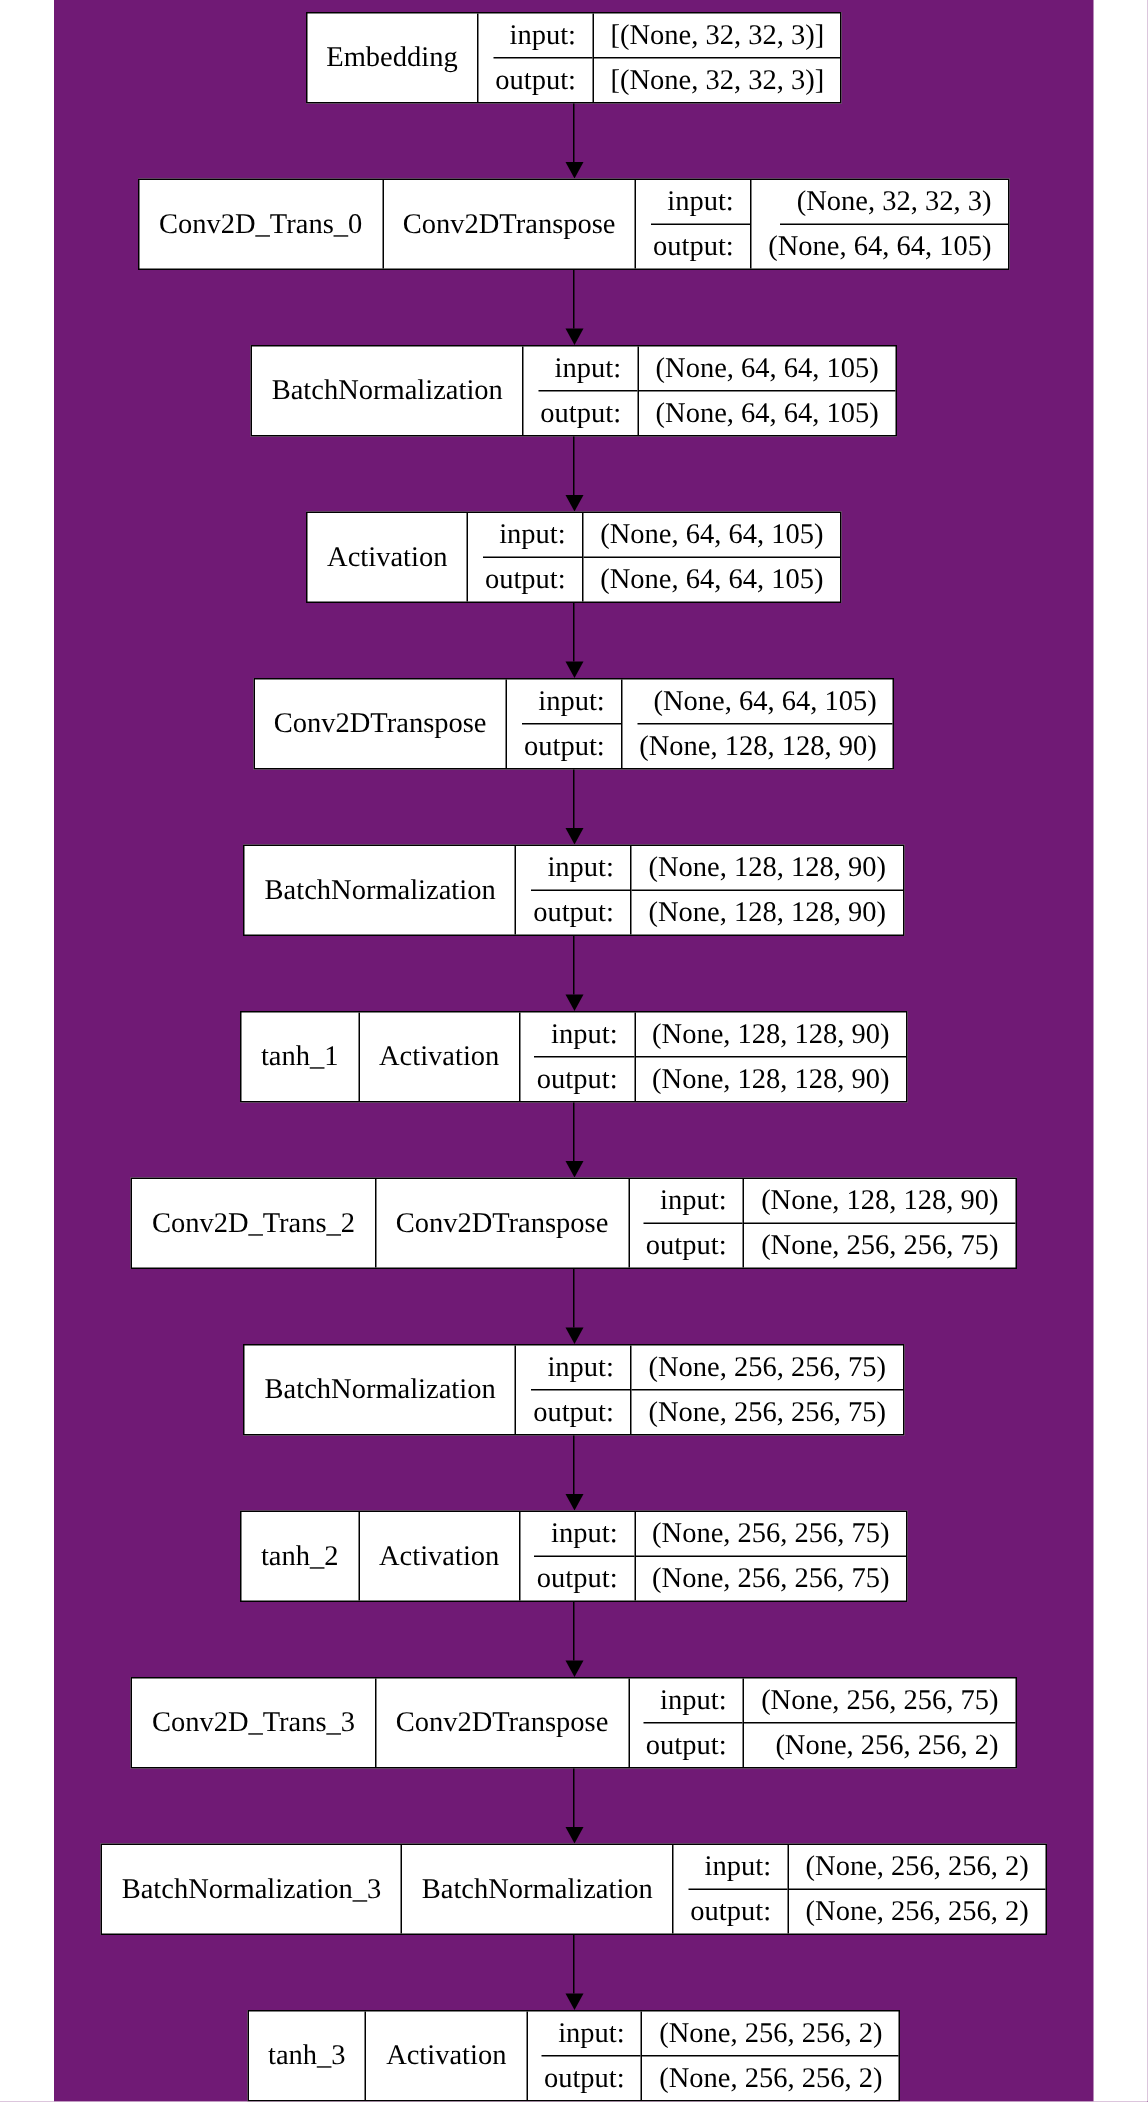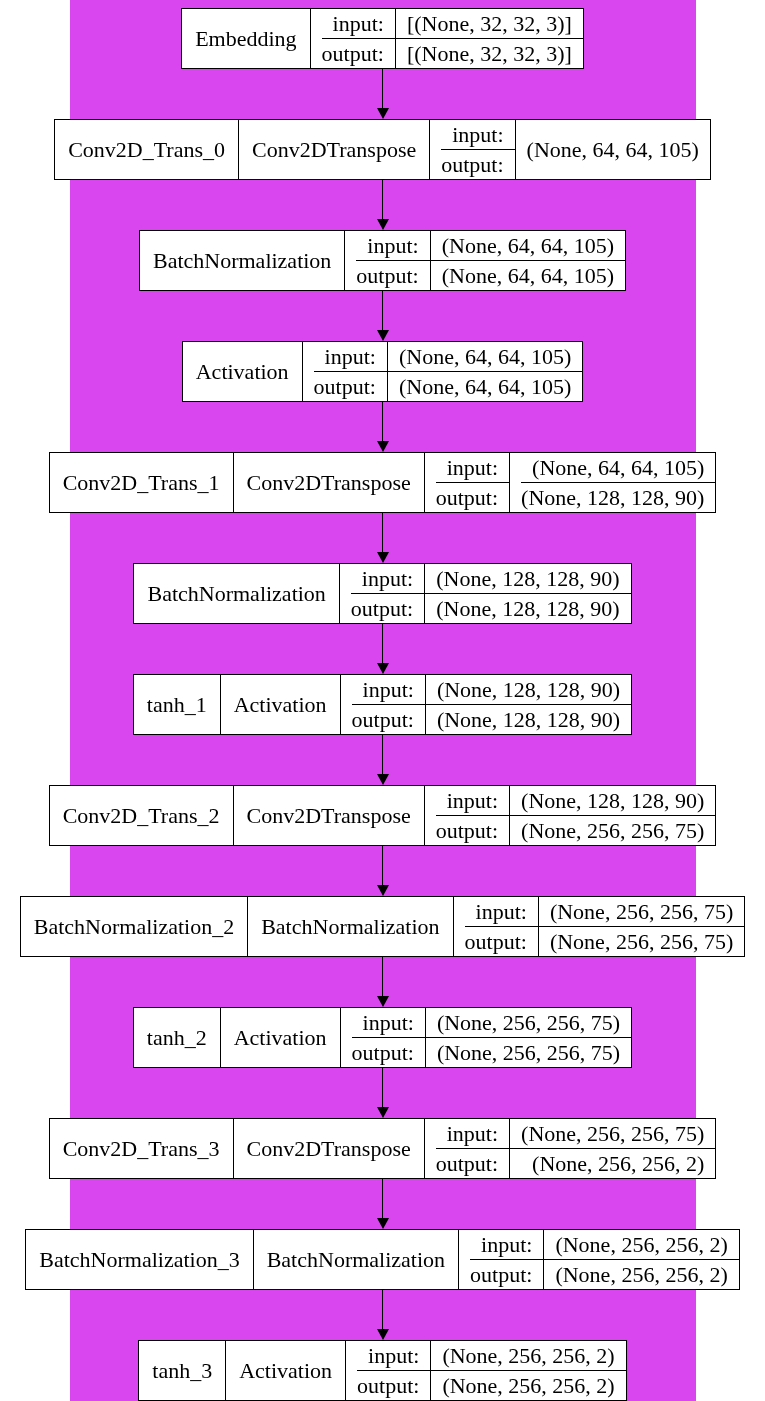--- a/index.html
+++ b/index.html
@@ -1,29 +1,29 @@
 <!DOCTYPE html>
 <html><head>
 <meta charset="utf-8">
 <style>
   html, body {
     margin: 0;
     padding: 0;
     background: #ffffff;
   }
   #canvas {
-    width: 626px;
+    width: 693px;
     min-height: 1401px;
     margin: 0 auto;
     box-sizing: border-box;
     padding-top: 8px;
     font-family: "Liberation Serif", "DejaVu Serif", serif;
-    font-size: 22px;
+    font-size: 19px;
     color: #000000;
-    background: #d946ef;
+    background: #701a75;
   }
   #graph {
     display: flex;
     flex-direction: column;
     align-items: center;
   }
   .node {
     display: flex;
     align-items: stretch;
     height: 61px;
@@ -101,20 +101,21 @@
   </div>
 
   <div class="node">
     <div class="cell cell-name">Conv2D_Trans_0</div>
     <div class="cell cell-type">Conv2DTranspose</div>
     <div class="io-col labels">
       <div class="io-row top">input:</div>
       <div class="io-row">output:</div>
     </div>
     <div class="io-col values">
+      <div class="io-row top">(None, 32, 32, 3)</div>
       <div class="io-row">(None, 64, 64, 105)</div>
     </div>
   </div>
 
   <div class="arrow">
     <div class="arrow-shaft"></div>
     <div class="arrow-head"></div>
   </div>
 
   <div class="node">
@@ -145,21 +146,20 @@
       <div class="io-row">(None, 64, 64, 105)</div>
     </div>
   </div>
 
   <div class="arrow">
     <div class="arrow-shaft"></div>
     <div class="arrow-head"></div>
   </div>
 
   <div class="node">
-    <div class="cell cell-name">Conv2D_Trans_1</div>
     <div class="cell cell-type">Conv2DTranspose</div>
     <div class="io-col labels">
       <div class="io-row top">input:</div>
       <div class="io-row">output:</div>
     </div>
     <div class="io-col values">
       <div class="io-row top">(None, 64, 64, 105)</div>
       <div class="io-row">(None, 128, 128, 90)</div>
     </div>
   </div>
@@ -216,21 +216,20 @@
       <div class="io-row">(None, 256, 256, 75)</div>
     </div>
   </div>
 
   <div class="arrow">
     <div class="arrow-shaft"></div>
     <div class="arrow-head"></div>
   </div>
 
   <div class="node">
-    <div class="cell cell-name">BatchNormalization_2</div>
     <div class="cell cell-type">BatchNormalization</div>
     <div class="io-col labels">
       <div class="io-row top">input:</div>
       <div class="io-row">output:</div>
     </div>
     <div class="io-col values">
       <div class="io-row top">(None, 256, 256, 75)</div>
       <div class="io-row">(None, 256, 256, 75)</div>
     </div>
   </div>

